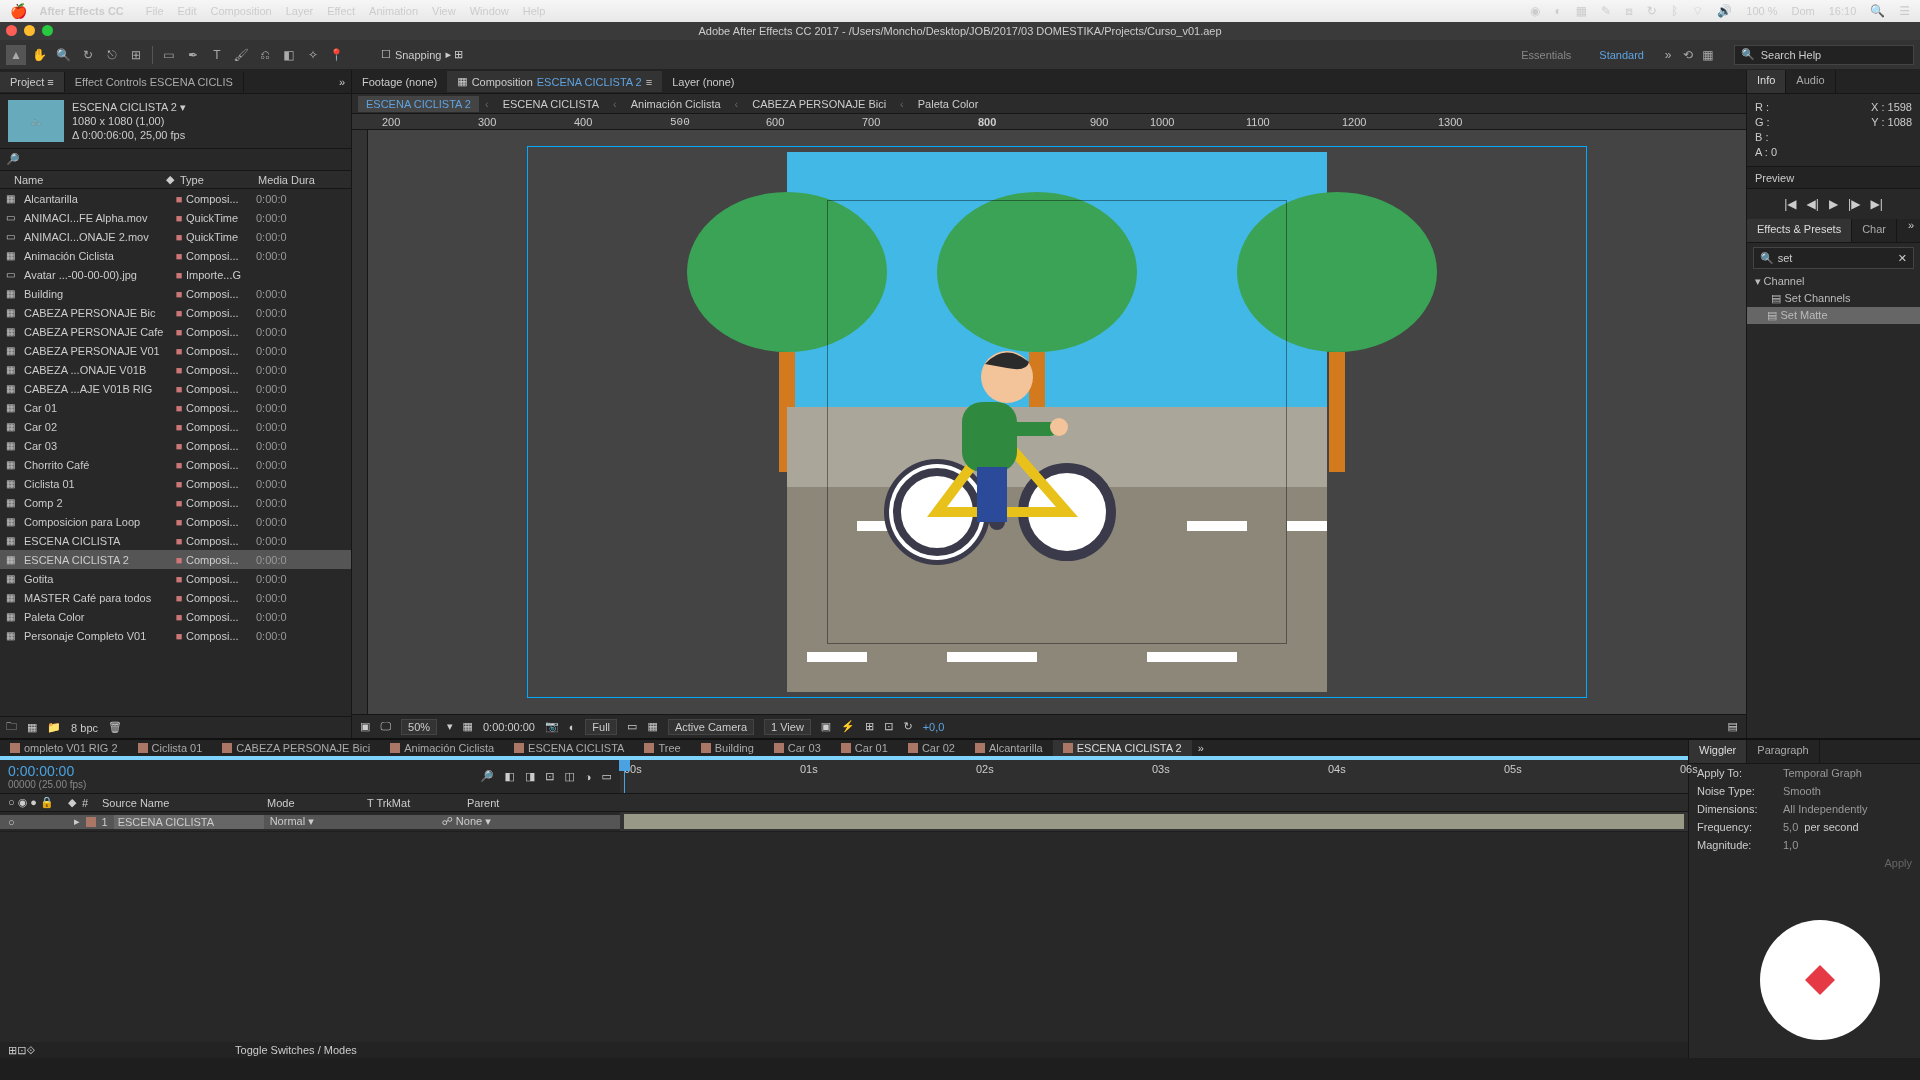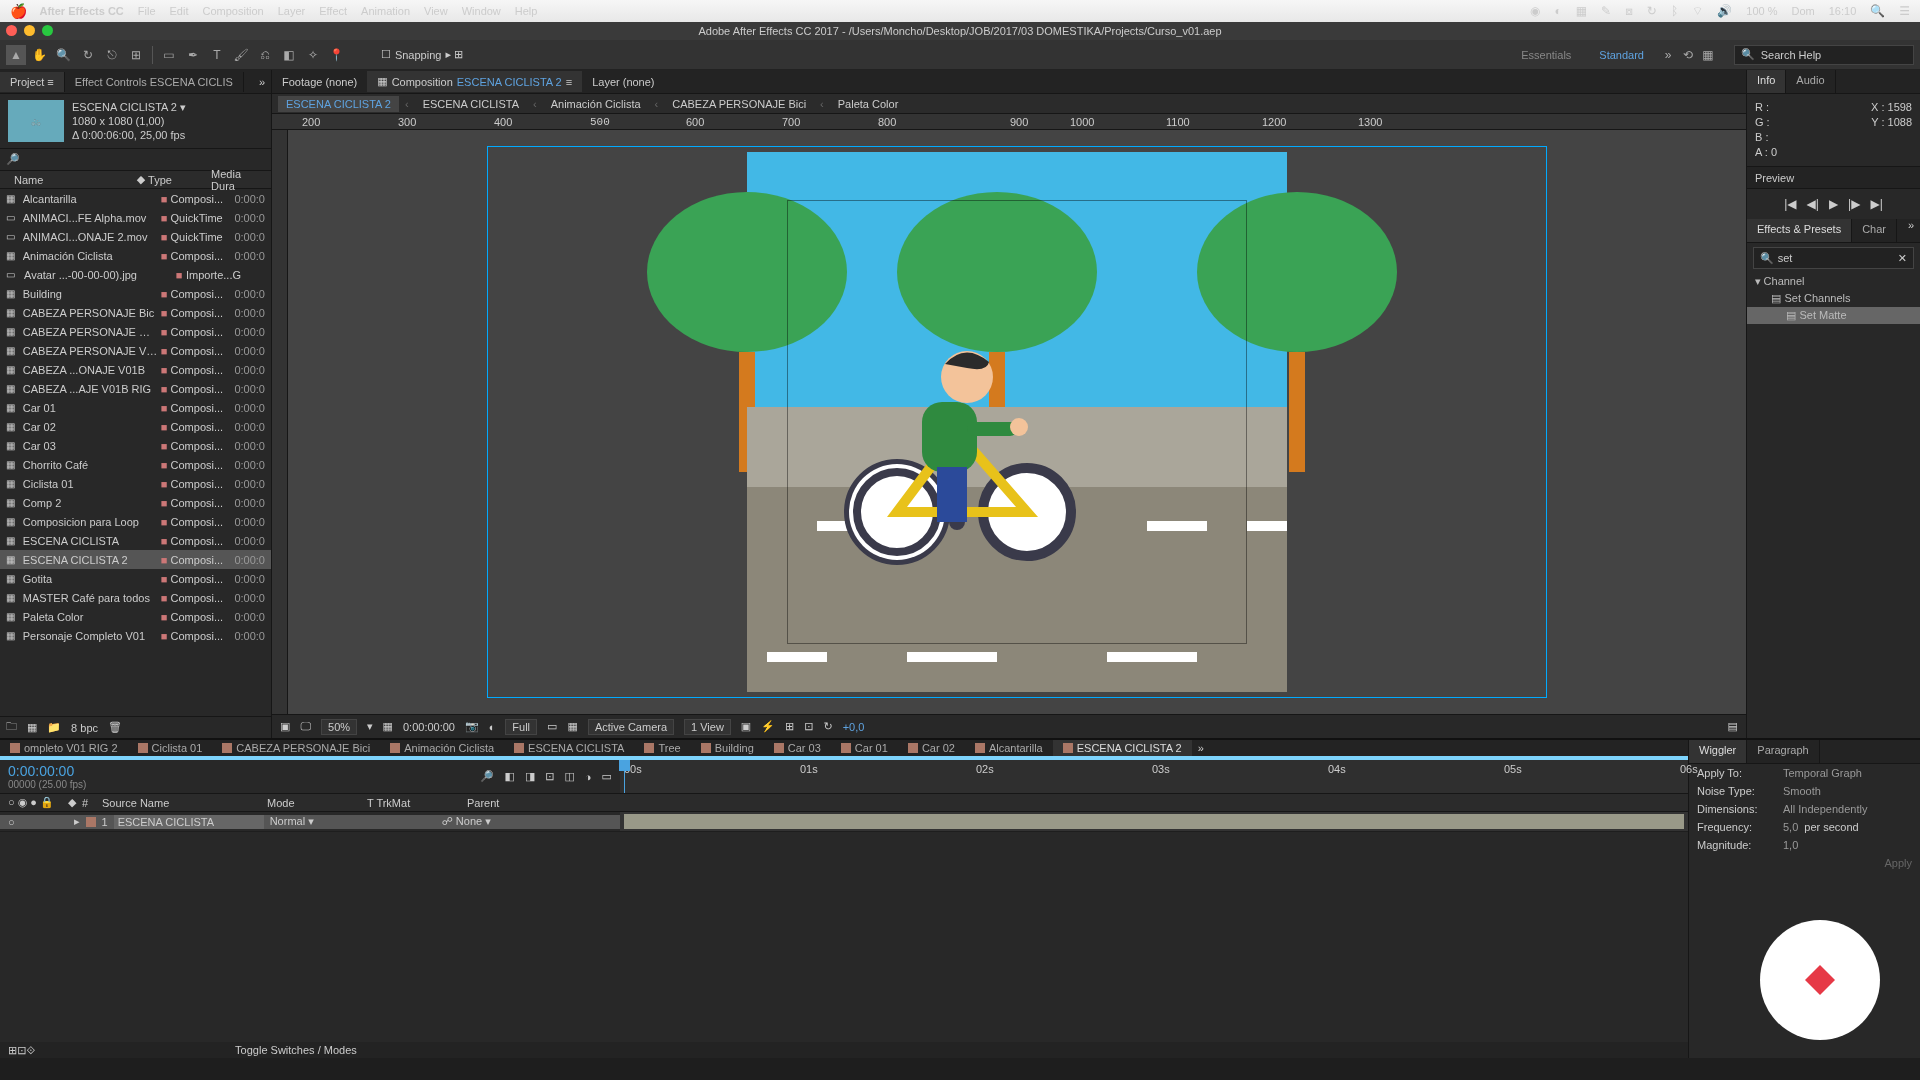--- a/index.html
+++ b/index.html
@@ -1,39 +1,39 @@
 <!DOCTYPE html>
 <html><head>
 <meta charset="utf-8">
 <style>
 *{margin:0;padding:0;box-sizing:border-box;font-family:Arial,sans-serif;font-size:11px;color:#ccc;user-select:none}
 body{background:#1e1e1e;width:1920px;height:1080px;overflow:hidden;position:relative}
 .mac-menubar{height:22px;background:linear-gradient(#f6f6f6,#e8e8e8);display:flex;align-items:center;padding:0 10px;color:#222}
 .mac-menubar .apple{font-size:14px;margin-right:12px}
-.mac-menubar .app-name{font-weight:bold;margin-right:14px}
+.mac-menubar .app-name{font-weight:bold;margin-right:22px}
 .mac-menubar .menu-item{margin-right:14px;cursor:default}
 .mac-menubar .right{margin-left:auto;display:flex;align-items:center;gap:14px;font-size:12px}
 .mac-menubar .status-ic{font-size:12px}
 .titlebar{height:18px;background:#3a3a3a;color:#bbb;text-align:center;line-height:18px;font-size:11px;position:relative}
 .traffic{position:absolute;left:6px;top:3px;display:flex;gap:7px}
 .traffic span{width:11px;height:11px;border-radius:50%;display:block}
 .tl-red{background:#ff5f57}
 .tl-yel{background:#febc2e}
 .tl-grn{background:#28c840}
 .toolbar{height:30px;background:#333;border-bottom:1px solid #222;display:flex;align-items:center;padding:0 6px;gap:4px}
 .tool-btn{width:20px;height:20px;display:flex;align-items:center;justify-content:center;background:#333;font-size:12px;color:#aaa}
 .tool-btn.active{background:#555}
 .tool-sep{width:1px;height:18px;background:#555;margin:0 2px}
 .snapping{margin-left:30px;display:flex;align-items:center;gap:4px;color:#aaa}
 .workspace-tabs{margin-left:auto;display:flex;align-items:center;gap:0}
 .ws-tab{padding:4px 14px;color:#888}
 .ws-tab.active{color:#5fa3e0}
 .search-help{width:180px;height:20px;background:#222;border:1px solid #444;margin-left:16px;padding:0 6px;color:#888;display:flex;align-items:center;gap:6px}
 .main-row{display:flex;height:668px}
-.left-panel{width:272px;background:#282828;display:flex;flex-direction:column;border-right:1px solid #161616}
+.left-panel{width:352px;background:#282828;display:flex;flex-direction:column;border-right:1px solid #161616}
 .panel-tabs{height:24px;background:#232323;display:flex;align-items:center;border-bottom:1px solid #161616}
 .ptab{padding:4px 10px;color:#aaa;border-right:1px solid #161616}
 .ptab.active{background:#333;color:#ddd}
 .proj-header{padding:6px 8px;display:flex;gap:8px;border-bottom:1px solid #161616}
 .proj-thumb{width:56px;height:42px;background:#6ab;display:flex;align-items:center;justify-content:center;font-size:8px}
 .proj-info{flex:1;line-height:14px;color:#ccc}
 .proj-search{height:22px;border-bottom:1px solid #161616;display:flex;align-items:center;padding:0 6px;color:#888}
 .proj-cols{height:18px;background:#2b2b2b;display:flex;align-items:center;padding:0 14px;border-bottom:1px solid #161616;color:#999}
 .proj-cols .name-col{width:152px}
 .proj-cols .type-col{width:78px}
@@ -413,21 +413,21 @@
         <span class="bc-sep">‹</span>
       <span class="bc-item">Paleta Color</span>
     </div>
     <div class="ruler-h" id="ruler-h">
         <span style="left: 30px;">200</span>
         <span style="left: 126px;">300</span>
         <span style="left: 222px;">400</span>
         <span style="left: 318px; font-family: Liberation Mono, monospace;">500</span>
         <span style="left: 414px;">600</span>
         <span style="left: 510px;">700</span>
-        <span style="left: 606px;">800</span>
+        <span style="left: 626px; font-weight: bold;">800</span>
         <span style="left: 738px; text-align: center;">900</span>
         <span style="left: 798px;">1000</span>
         <span style="left: 894px;">1100</span>
         <span style="left: 990px;">1200</span>
         <span style="left: 1086px;">1300</span>
       </div>
     <div class="viewer-row">
       <div class="ruler-v"></div>
       <div class="canvas-area">
         <div class="comp-canvas">
@@ -535,21 +535,21 @@
       <span style="margin-left:auto;padding:0 6px">»</span>
     </div>
     <div class="ep-search">
       <span>🔍</span>
       <span>set</span>
       <span style="margin-left:auto">✕</span>
     </div>
     <div id="ep-list">
         <div class="ep-item" style="padding-left: 8px;">▾ Channel</div>
         <div class="ep-item" style="padding-left: 24px;">▤ Set Channels</div>
-        <div class="ep-item sel" style="padding-left: 39px;">▤ Set Matte</div>
+        <div class="ep-item sel" style="padding-left: 20px;">▤ Set Matte</div>
       </div>
   </div>
 </div>
 
 <div class="timeline-area">
   <div class="tl-main">
     <div class="tl-tabs" id="tl-tabs">
         <div class="tl-tab"><span class="box"></span>ompleto V01 RIG 2</div>
         <div class="tl-tab"><span class="box"></span>Ciclista 01</div>
         <div class="tl-tab"><span class="box"></span>CABEZA PERSONAJE Bici</div>

